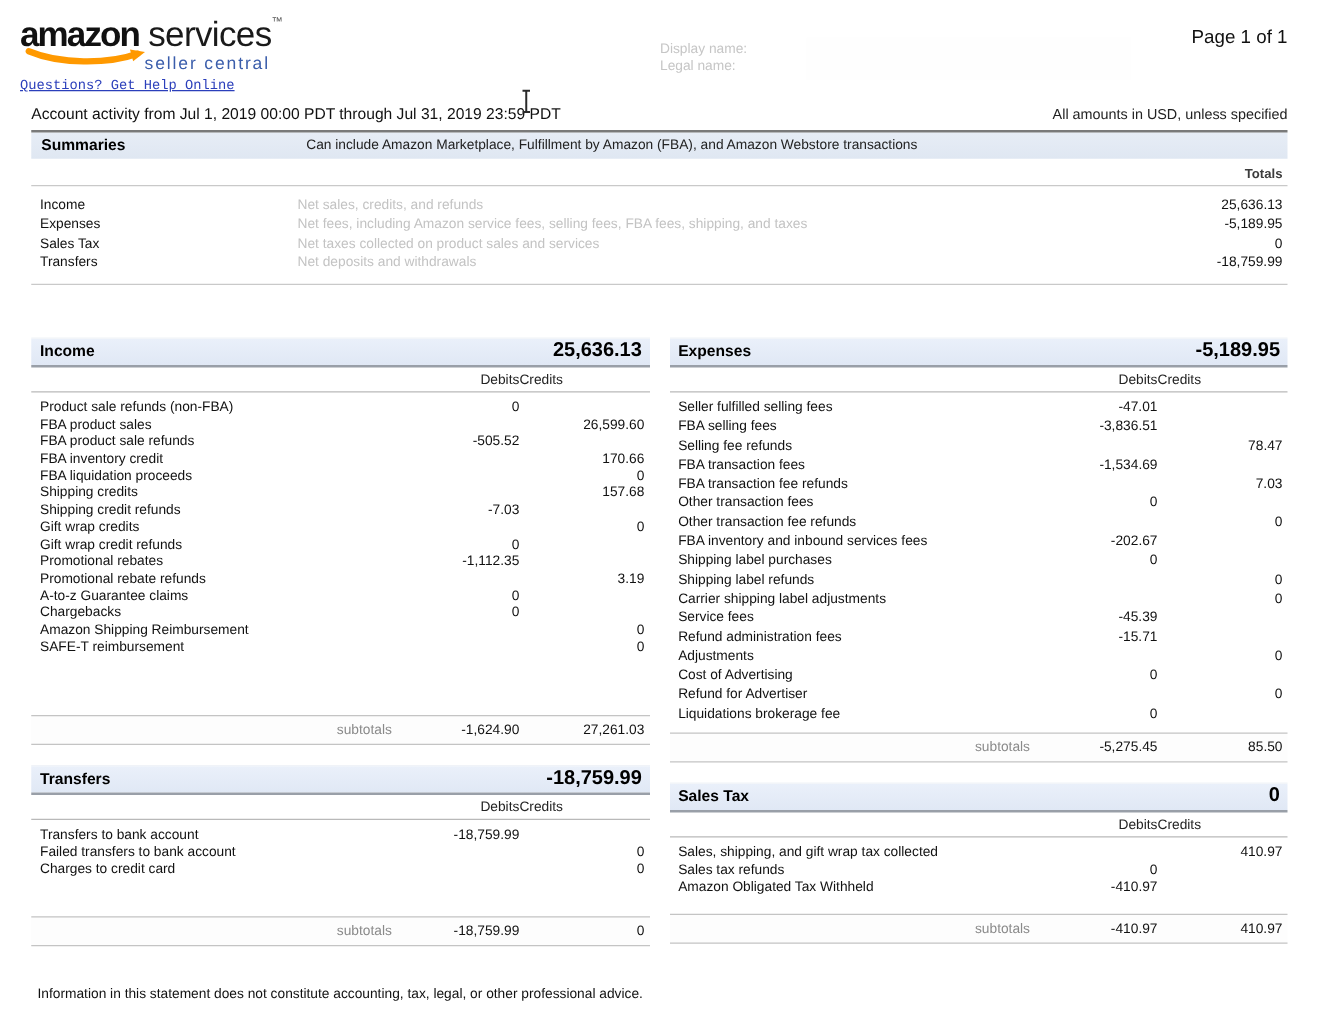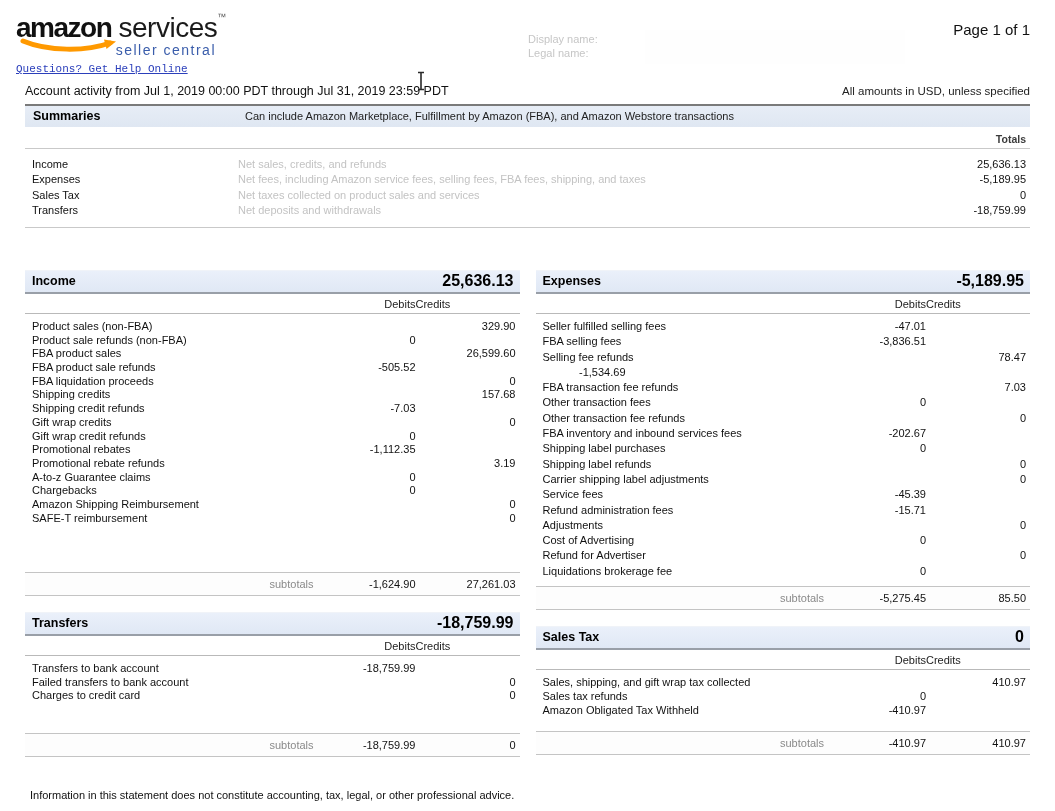--- a/index.html
+++ b/index.html
@@ -139,38 +139,38 @@
       <div class="panel-header">
         <span class="panel-title">Income</span>
         <span class="panel-total">25,636.13</span>
       </div>
       <div class="col-headers">
         <span class="ch-debit">Debits</span>
         <span class="ch-credit">Credits</span>
       </div>
       <div class="rows">
           <div class="trow">
-            <span class="rlabel">Product sales (non-FBA)</span>
-            <span class="val"></span>
-            <span class="val credit">329.90</span>
-          </div>
-          <div class="trow">
             <span class="rlabel">Product sale refunds (non-FBA)</span>
             <span class="val">0</span>
             <span class="val credit"></span>
           </div>
           <div class="trow">
             <span class="rlabel">FBA product sales</span>
             <span class="val"></span>
             <span class="val credit">26,599.60</span>
           </div>
           <div class="trow">
             <span class="rlabel">FBA product sale refunds</span>
             <span class="val">-505.52</span>
             <span class="val credit"></span>
+          </div>
+          <div class="trow">
+            <span class="rlabel">FBA inventory credit</span>
+            <span class="val"></span>
+            <span class="val credit">170.66</span>
           </div>
           <div class="trow">
             <span class="rlabel">FBA liquidation proceeds</span>
             <span class="val"></span>
             <span class="val credit">0</span>
           </div>
           <div class="trow">
             <span class="rlabel">Shipping credits</span>
             <span class="val"></span>
             <span class="val credit">157.68</span>
@@ -283,20 +283,21 @@
             <span class="rlabel">FBA selling fees</span>
             <span class="val">-3,836.51</span>
             <span class="val credit"></span>
           </div>
           <div class="trow">
             <span class="rlabel">Selling fee refunds</span>
             <span class="val"></span>
             <span class="val credit">78.47</span>
           </div>
           <div class="trow">
+            <span class="rlabel">FBA transaction fees</span>
             <span class="val">-1,534.69</span>
             <span class="val credit"></span>
           </div>
           <div class="trow">
             <span class="rlabel">FBA transaction fee refunds</span>
             <span class="val"></span>
             <span class="val credit">7.03</span>
           </div>
           <div class="trow">
             <span class="rlabel">Other transaction fees</span>

